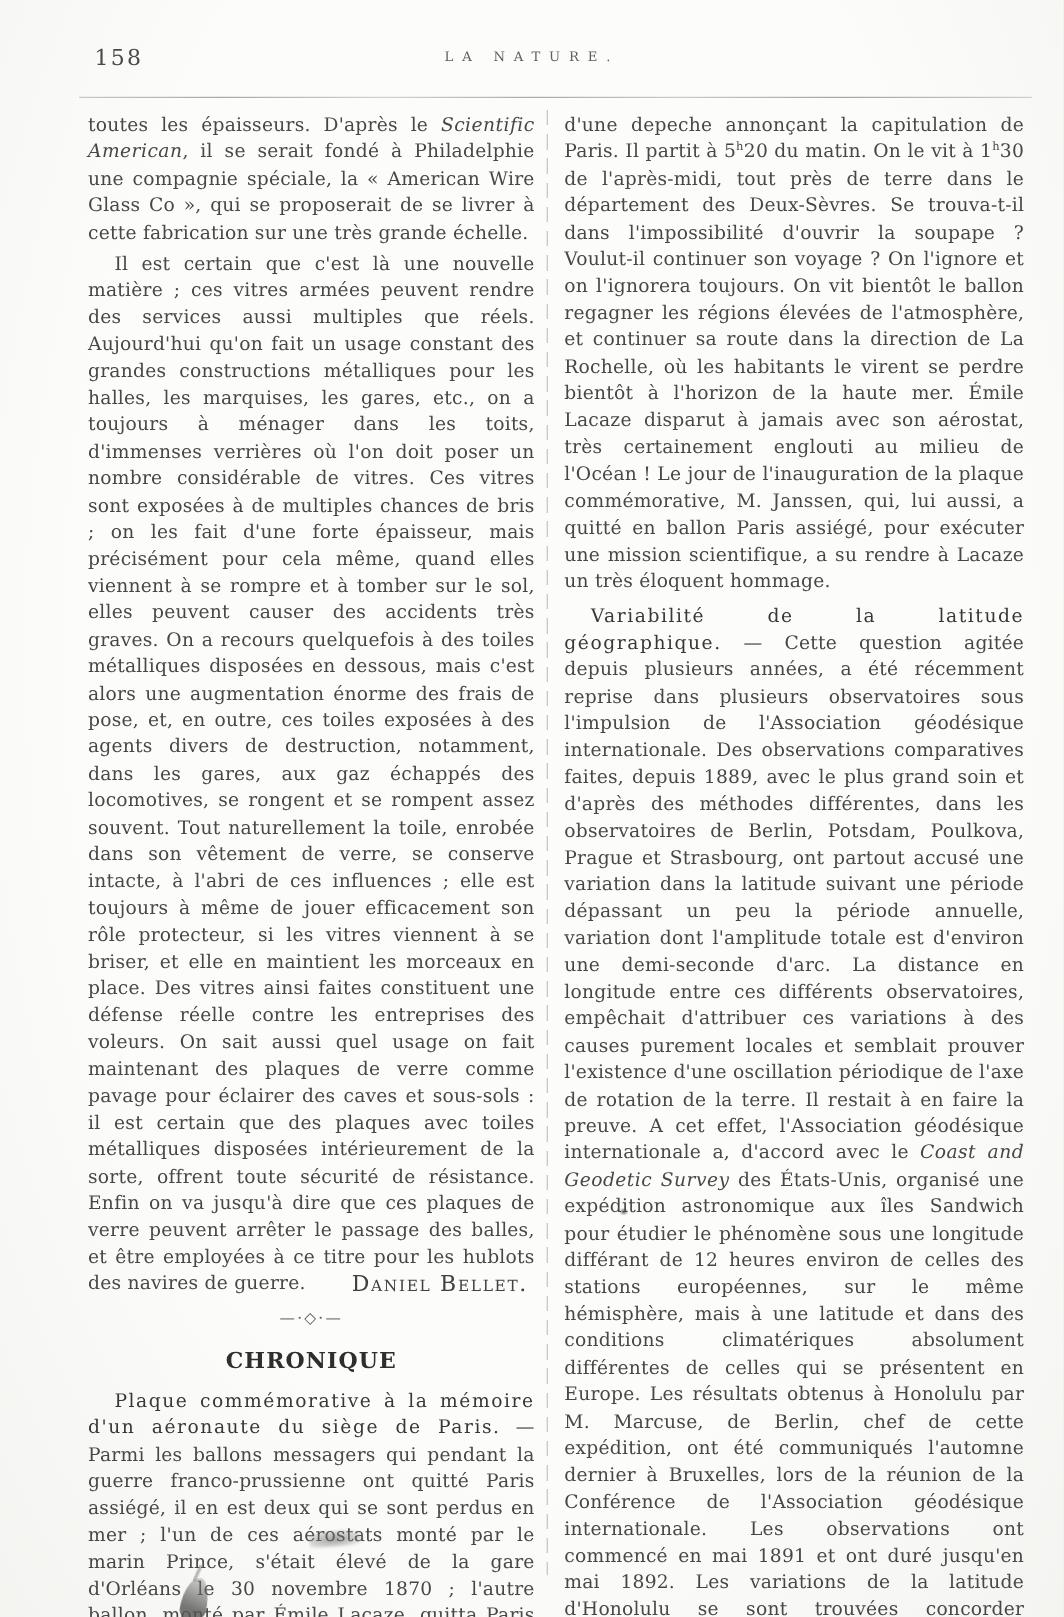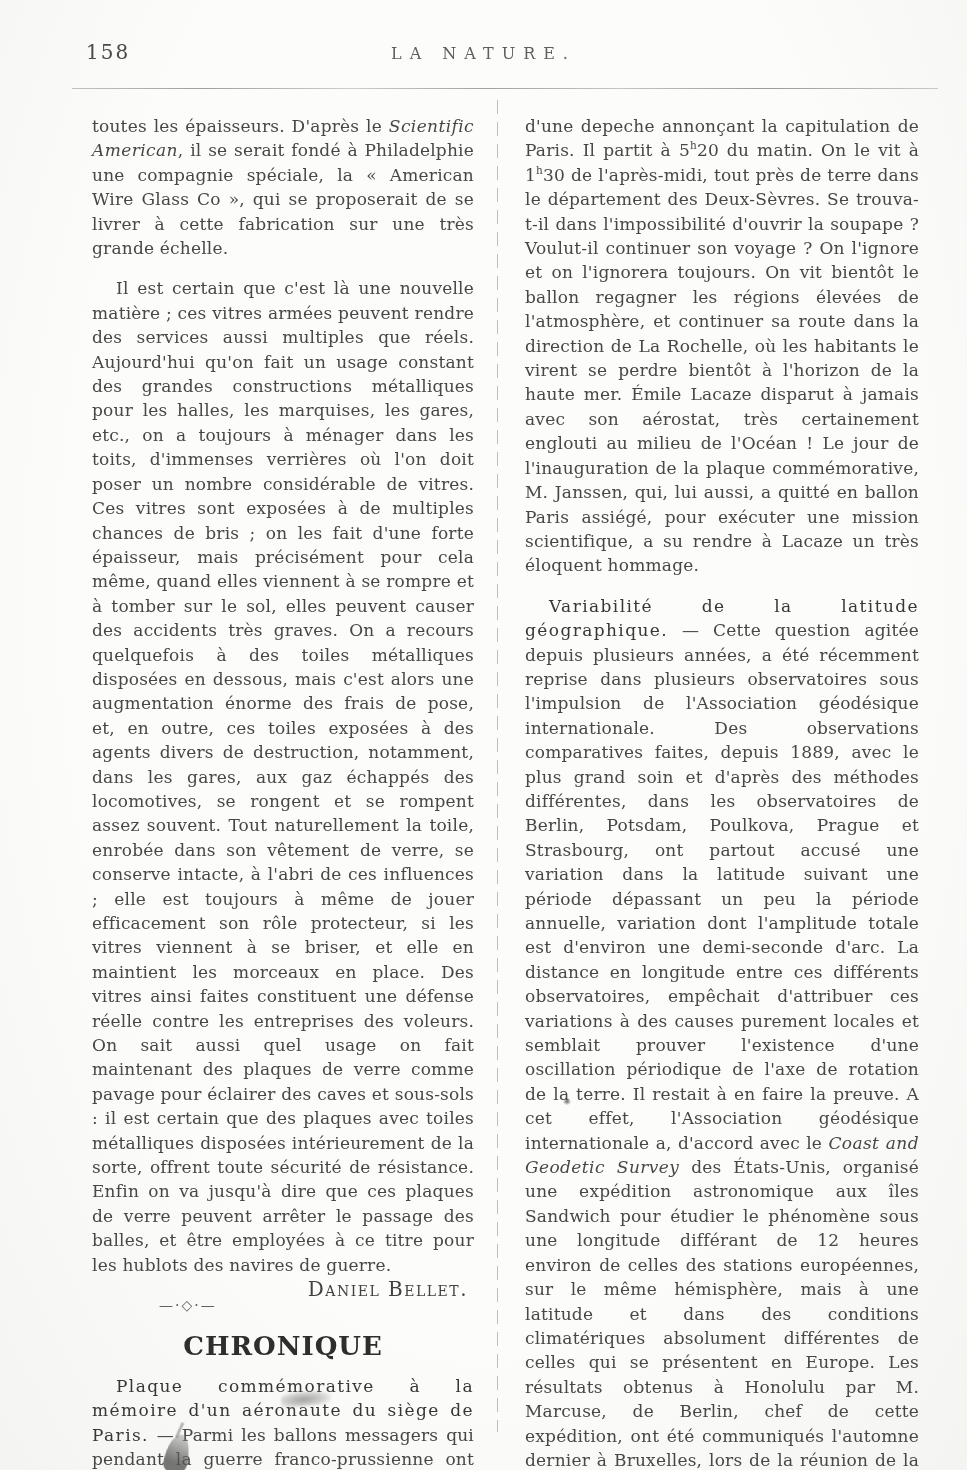--- a/index.html
+++ b/index.html
@@ -13,54 +13,54 @@
     overflow:hidden;
     font-family:"DejaVu Serif","Liberation Serif",serif;
     color:#474747;
   }
   .pagenum{
     position:absolute;left:86px;top:40px;
     font-size:20px;color:#4a4a4a;letter-spacing:2px;
   }
   .journal-title{
     position:absolute;left:0;top:44px;width:100%;
-    text-align:center;font-size:16px;color:#5f5f5f;letter-spacing:8px;
+    text-align:center;font-size:12px;color:#5f5f5f;letter-spacing:8px;
   }
   .header-rule{
     position:absolute;left:72px;top:88px;width:866px;height:1px;
     background:linear-gradient(90deg,#b9b9b4,#8f8f8a 15%,#c6c6c0 32%,#91918c 48%,#bcbcb6 63%,#8a8a85 80%,#c2c2bc);
     opacity:.85;
   }
   .col-rule{
     position:absolute;left:497px;top:100px;width:1px;height:1332px;
     background:repeating-linear-gradient(180deg,#9a9a95 0 14px,rgba(154,154,149,0) 14px 22px);
     opacity:.65;
   }
   .col{
     position:absolute;top:98px;
     font-size:17px;line-height:24.4px;text-align:justify;
     letter-spacing:.2px;
   }
   .col-left{left:76px;width:414px;}
   .col-right{left:509px;width:426px;}
-  p{margin:16px;}
+  p{margin:4px;}
   .indent{text-indent:24px;}
   .lead{font-weight:normal;letter-spacing:1.4px;color:#373737;}
   i{letter-spacing:.4px;}
   sup{font-size:10.5px;line-height:0;vertical-align:super;}
   .sig{
     float:right;font-variant:small-caps;letter-spacing:1.5px;
     color:#414141;font-size:20px;padding-right:6px;
   }
   .ornament{
     text-align:center;color:#5c5c5c;font-size:14px;letter-spacing:2px;
     margin-top:7px;text-indent:0;
   }
   .chronique{
-    text-align:center;font-weight:bold;font-size:26px;letter-spacing:1px;
+    text-align:center;font-weight:bold;font-size:20px;letter-spacing:1px;
     color:#2e2e2e;margin:14px 0 12px;text-indent:0;
   }
   .section-para{margin-top:7px;}
   
   .smudge-nord{
     position:absolute;left:281px;top:1391px;width:50px;height:15px;
     background:radial-gradient(ellipse at 45% 55%,rgba(105,105,102,.6),rgba(130,130,126,.3) 55%,rgba(130,130,126,0) 80%);
     filter:blur(1px);transform:rotate(-5deg);
   }
   .ink-blot{

